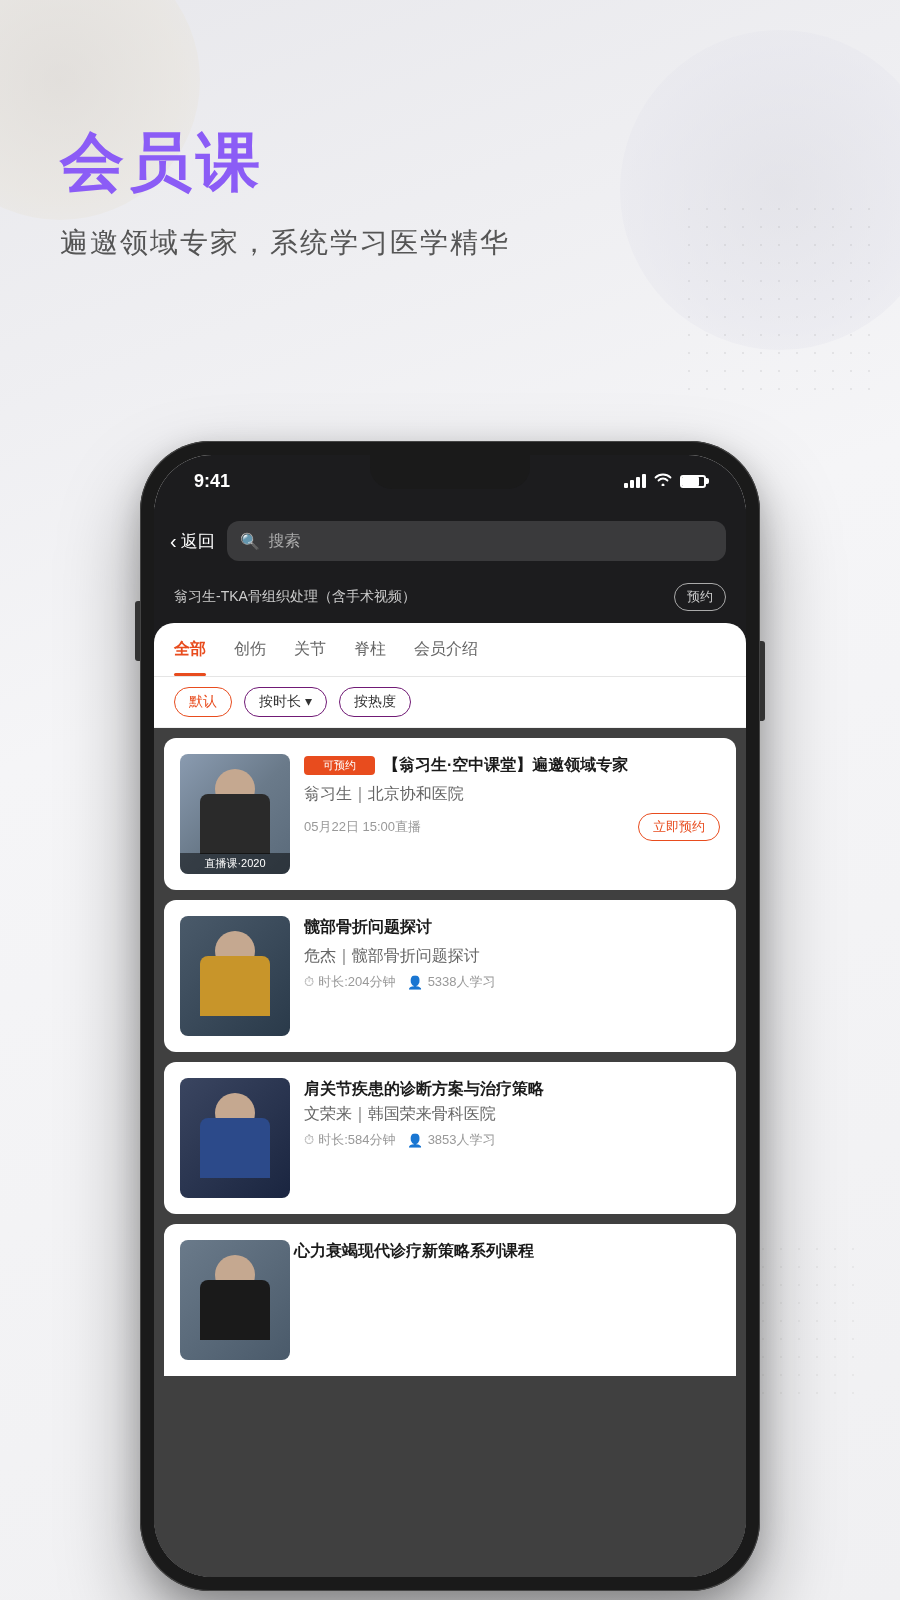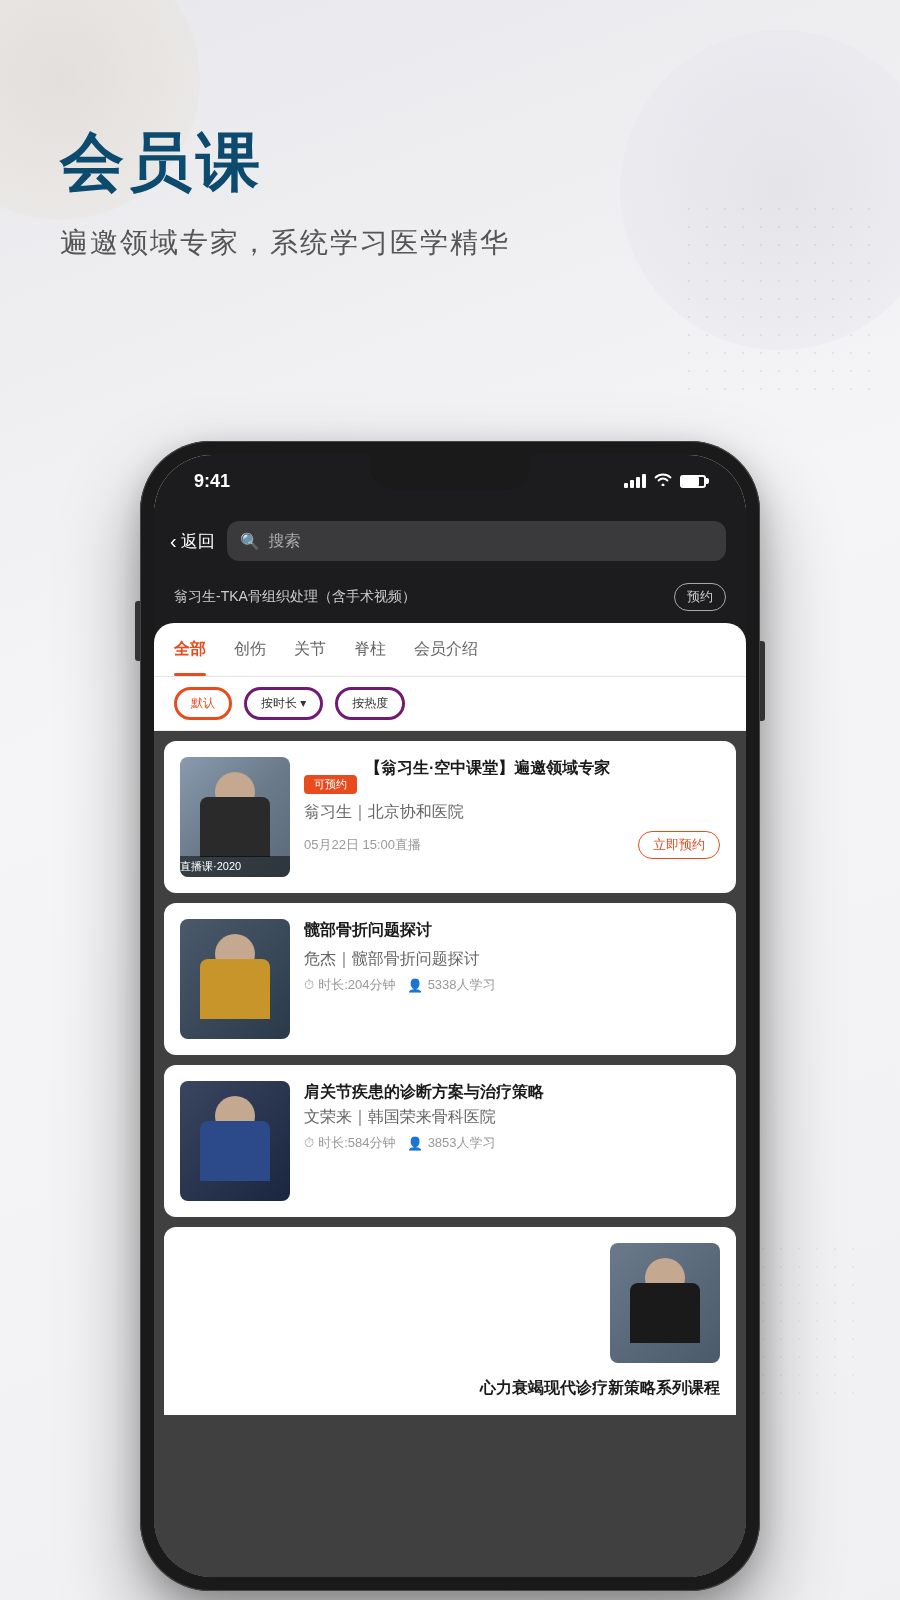--- a/index.html
+++ b/index.html
@@ -59,21 +59,21 @@
     
     .page-header {
       position: absolute;
       top: 130px;
       left: 60px;
     }
 
     .page-title {
       font-size: 64px;
       font-weight: 900;
-      color: #0c4a6e;
+      color: #8b5cf6;
       letter-spacing: 4px;
       line-height: 1;
     }
 
     .page-subtitle {
       font-size: 28px;
       color: #555;
       margin-top: 30px;
       letter-spacing: 2px;
     }
@@ -338,24 +338,24 @@
     .filter-row {
       background: #fff;
       display: flex;
       align-items: center;
       padding: 10px 20px;
       gap: 12px;
       border-bottom: 1px solid #f0f0f0;
     }
 
     .filter-chip {
-      border: 3px solid #701a75;
+      border: 1px solid #701a75;
       border-radius: 20px;
       padding: 5px 14px;
-      font-size: 12px;
+      font-size: 14px;
       color: #333;
       display: flex;
       align-items: center;
       gap: 4px;
     }
 
     .filter-chip.active {
       border-color: #e84c1e;
       color: #e84c1e;
     }
@@ -516,44 +516,44 @@
 
     .thumb-label {
       position: absolute;
       bottom: 0;
       left: 0;
       right: 0;
       background: rgba(0,0,0,0.5);
       color: #fff;
       font-size: 11px;
       padding: 3px 0;
-      text-align: left;
+      text-align: center;
     }
 
     .course-info {
       flex: 1;
       min-width: 0;
     }
 
     .course-title-row {
       display: flex;
       align-items: flex-start;
       gap: 8px;
       margin-bottom: 8px;
     }
 
     .tag-badge {
       background: #e84c1e;
       color: #fff;
       font-size: 11px;
-      padding: 2px 10px;
+      padding: 2px 19px;
       border-radius: 4px;
       white-space: nowrap;
       flex-shrink: 0;
-      margin-top: 18px;
+      margin-top: 2px;
     }
 
     .course-title {
       font-size: 16px;
       font-weight: 600;
       color: #1a1a1a;
       line-height: 1.4;
     }
 
     .course-author {
@@ -596,23 +596,22 @@
       font-size: 13px;
     }
 
     
     .course-card-partial {
       background: #fff;
       margin: 0 10px;
       border-radius: 12px 12px 0 0;
       padding: 16px;
       display: flex;
-      gap: 14px;
-      align-items: flex-end;
-      flex-direction: column;
+      gap: 4px;
+      align-items: flex-start;
     }
   </style>
 </head>
 <body>
 
 <div class="bg-container">
   <div class="bg-circle-1"></div>
   <div class="bg-circle-2"></div>
   <div class="bg-dots"></div>
   <div class="bg-dots-2"></div>

